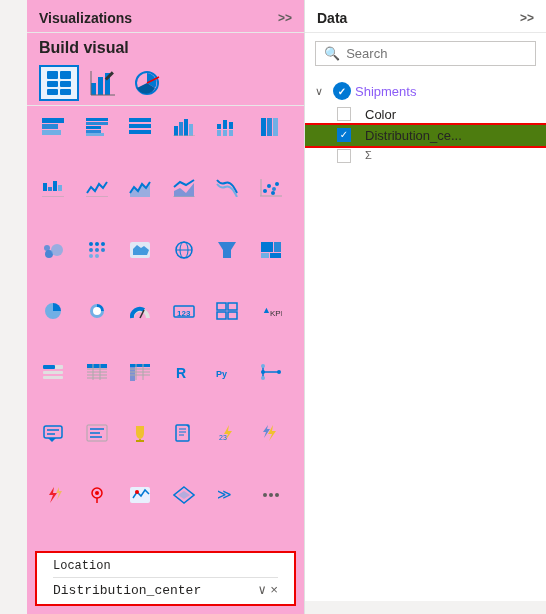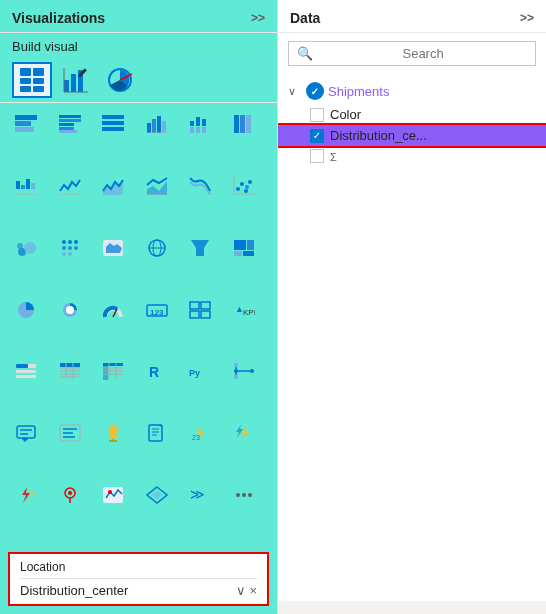--- a/index.html
+++ b/index.html
@@ -10,25 +10,26 @@
       width: 546px;
       height: 614px;
       display: flex;
       overflow: hidden;
     }
 
     
     .viz-panel {
       width: 278px;
       min-width: 278px;
-      background: #5eead4;
+      background: #f9a8d4;
       border-right: 1px solid #e0e0e0;
       display: flex;
       flex-direction: column;
       height: 614px;
+      margin-left: 27px;
     }
 
     .panel-header {
       display: flex;
       align-items: center;
       justify-content: space-between;
       padding: 10px 12px 6px 12px;
       border-bottom: 1px solid #e8e8e8;
     }
 
@@ -40,23 +41,23 @@
 
     .chevron-double {
       font-size: 12px;
       color: #605e5c;
       cursor: pointer;
       font-weight: bold;
     }
 
     .build-visual-label {
       padding: 6px 12px 4px 12px;
-      font-size: 13px;
+      font-size: 16px;
       color: #252423;
-      font-weight: 400;
+      font-weight: 700;
     }
 
     
     .selected-icons-row {
       display: flex;
       align-items: center;
       padding: 4px 12px 4px 12px;
       gap: 4px;
       border-bottom: 1px solid #e8e8e8;
     }
@@ -101,22 +102,23 @@
       cursor: pointer;
       border: 1px solid transparent;
       border-radius: 2px;
       font-size: 14px;
     }
 
     
     .location-panel {
       border: 2px solid #e00;
       margin: 8px;
-      padding: 6px 10px;
+      padding: 6px 16px;
       background: #fff;
+      font-family: Liberation Mono, monospace;
     }
 
     .location-label {
       font-size: 12px;
       color: #252423;
       margin-bottom: 4px;
       padding-bottom: 4px;
       border-bottom: 1px solid #e0e0e0;
     }
 
@@ -161,21 +163,20 @@
       background: #fff;
     }
 
     .search-box input {
       border: none;
       outline: none;
       font-size: 13px;
       width: 100%;
       background: transparent;
       color: #b91c1c;
-      text-align: center;
     }
 
     .search-icon {
       color: #605e5c;
       margin-right: 6px;
       font-size: 13px;
     }
 
     
     .data-tree {
@@ -216,28 +217,28 @@
     }
 
     .tree-group-label {
       font-size: 13px;
       color: #8b5cf6;
       font-weight: 500;
     }
 
     .tree-item {
       display: flex;
-      align-items: flex-end;
+      align-items: flex-start;
       padding: 3px 10px 3px 32px;
-      gap: 6px;
+      gap: 14px;
       cursor: pointer;
     }
 
     .tree-item.highlighted {
-      background: #8b5cf6;
+      background: #4d7c0f;
       outline: 2px solid #e00;
     }
 
     .checkbox {
       width: 14px;
       height: 14px;
       border: 1px solid #c8c6c4;
       background: #fff;
       display: flex;
       align-items: center;

